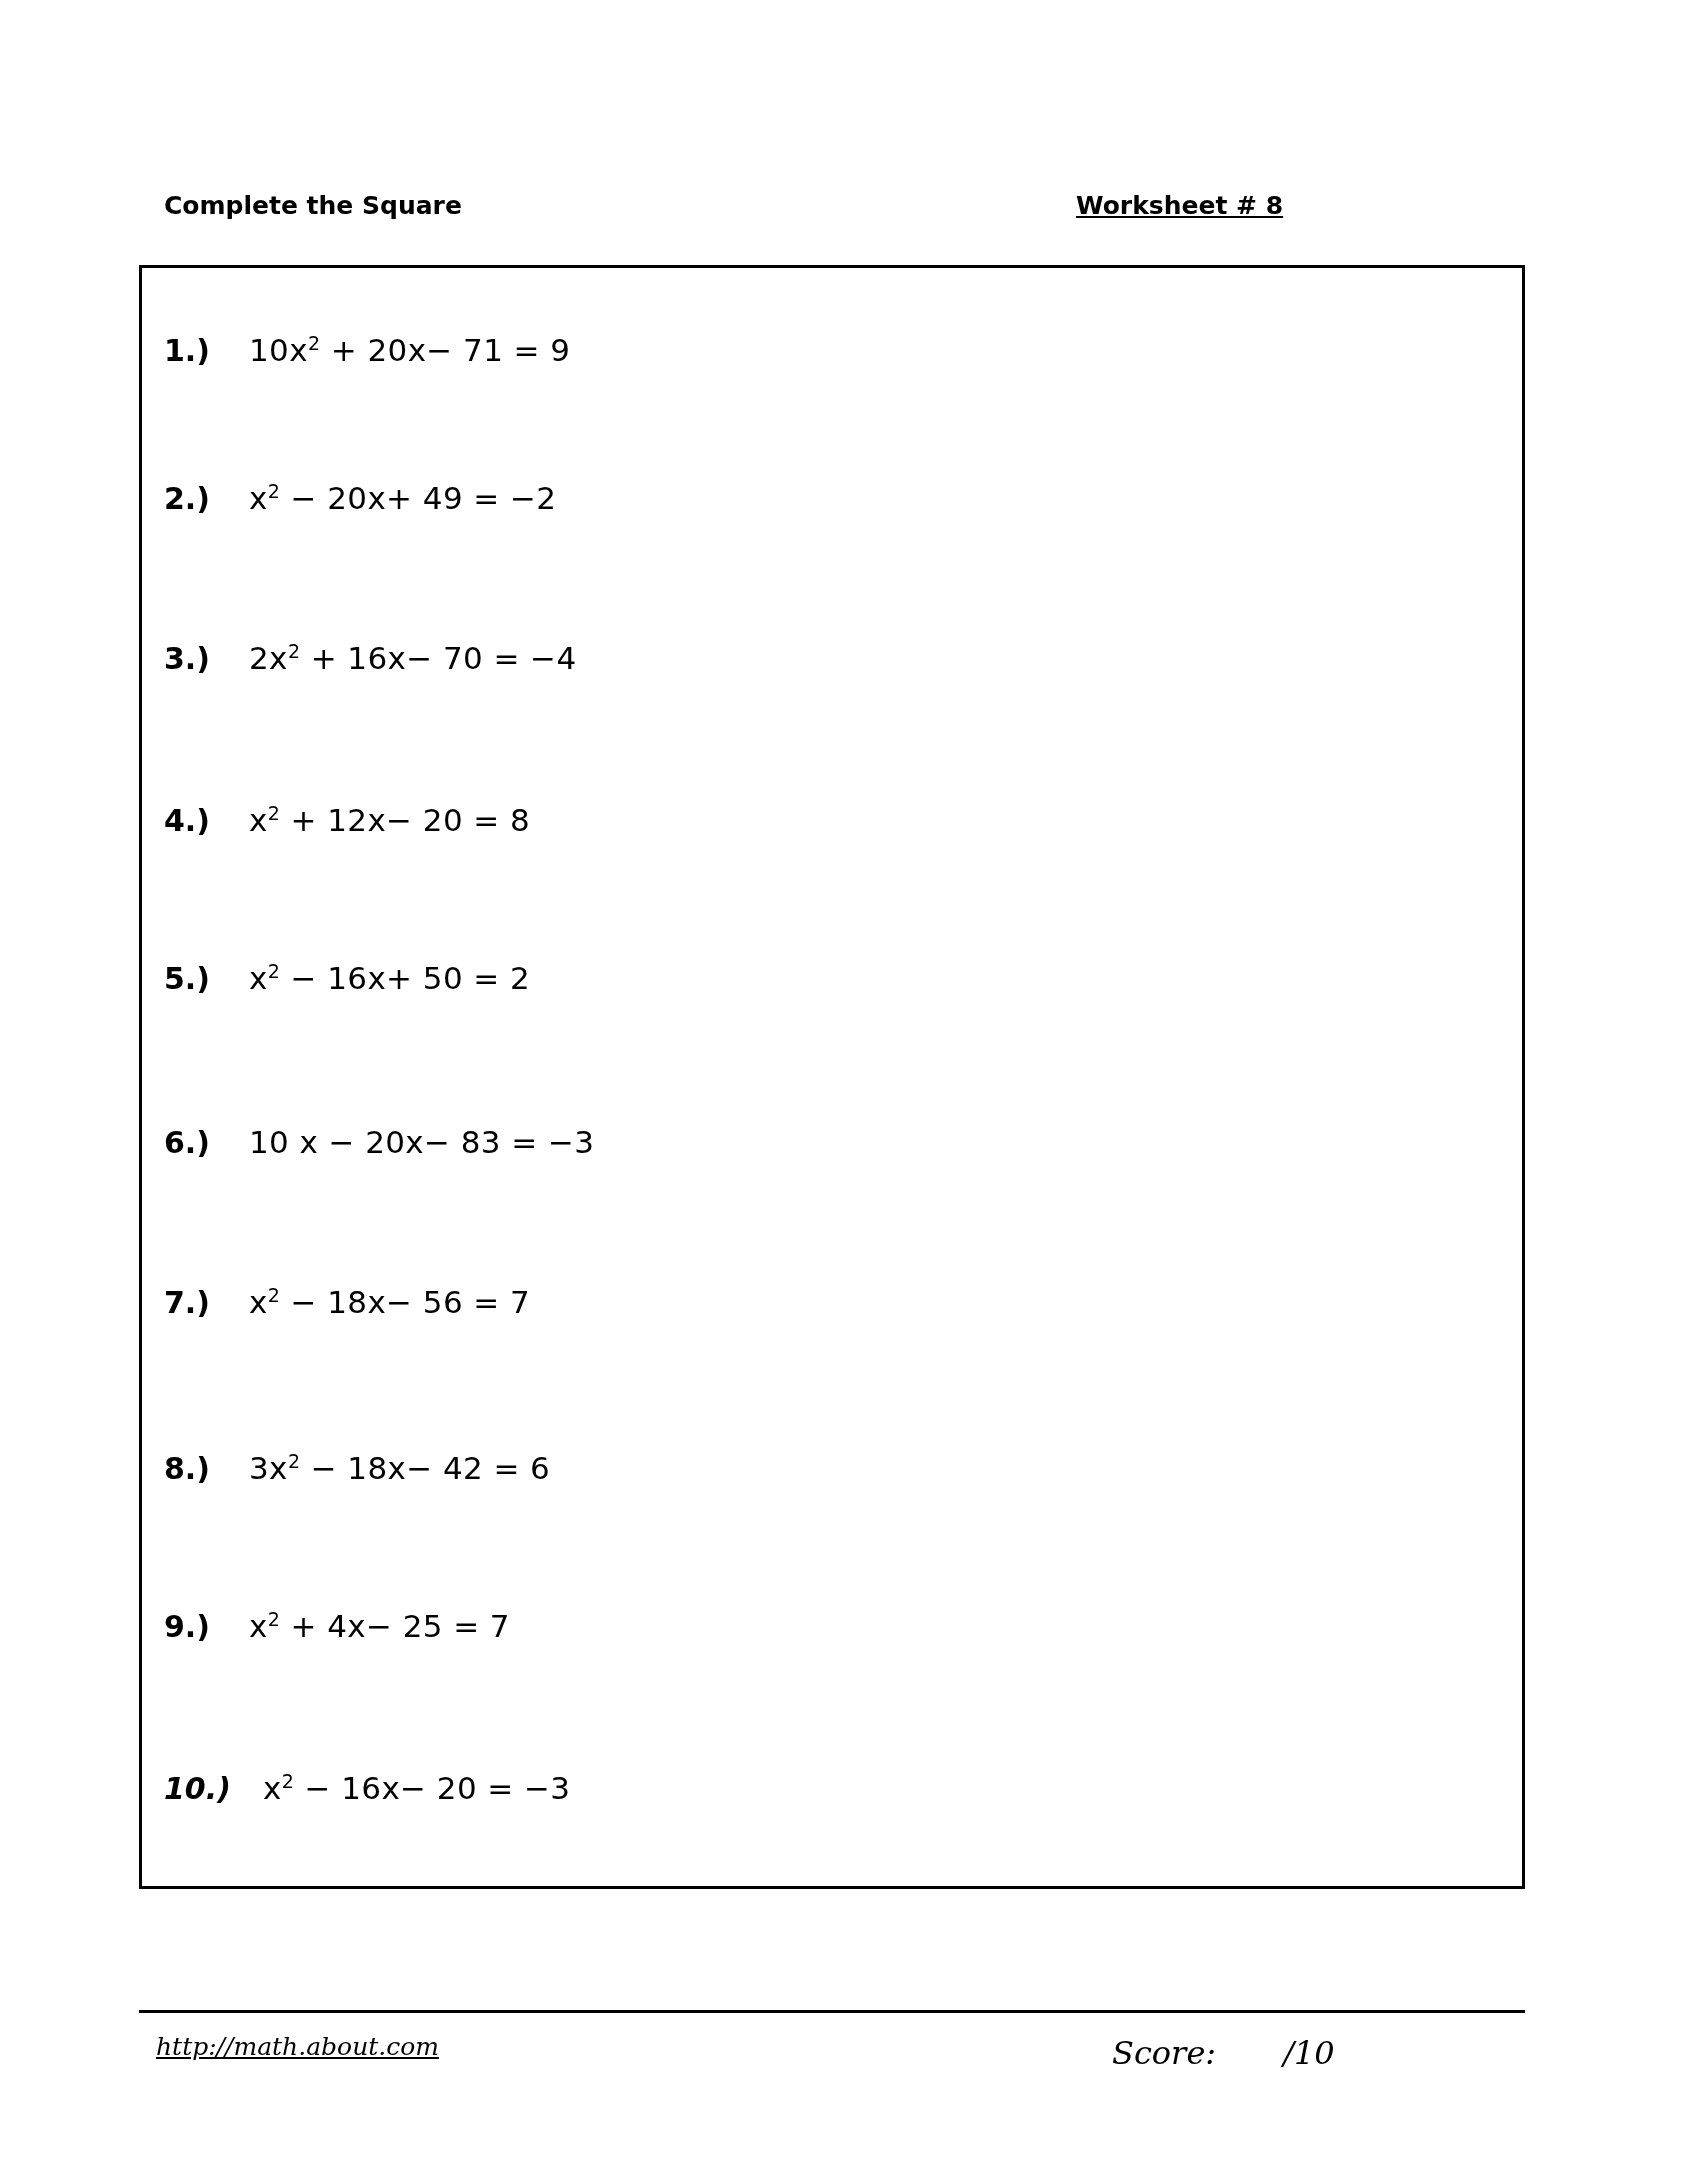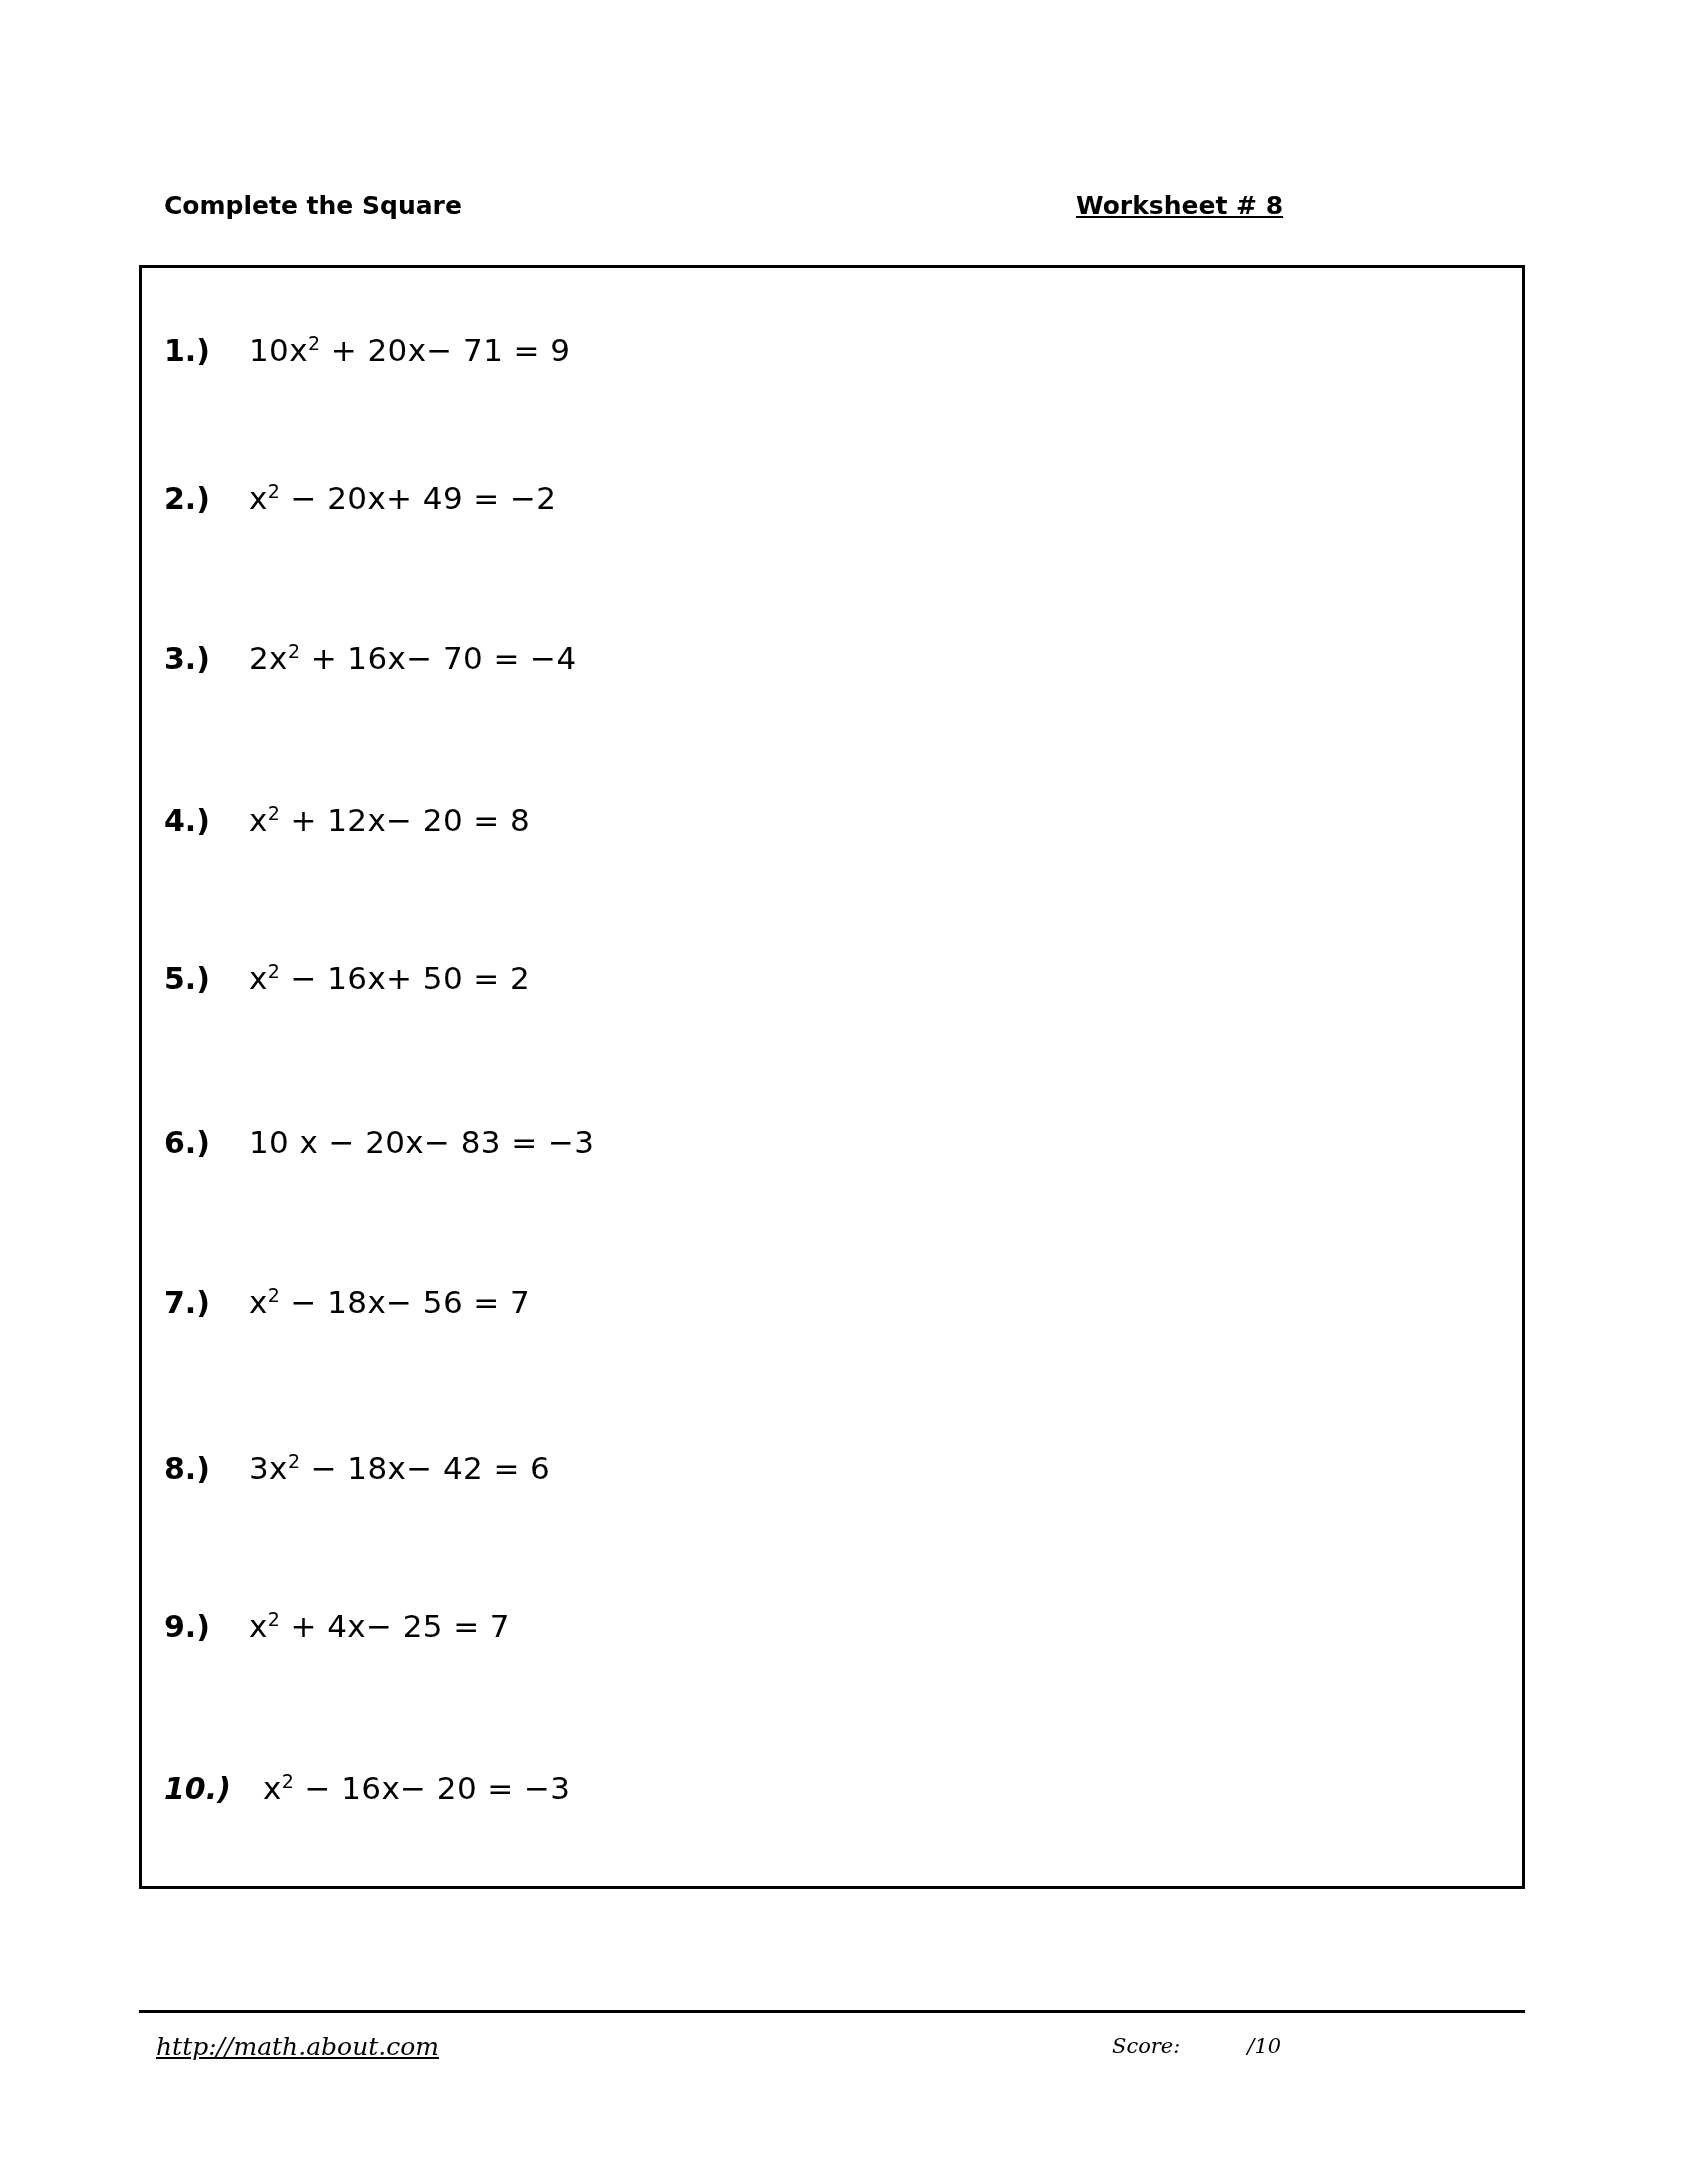--- a/index.html
+++ b/index.html
@@ -148,21 +148,21 @@
     color: #000000;
     text-decoration: underline;
     white-space: nowrap;
   }
   .footer-score {
     position: absolute;
     left: 1112px;
     top: 2034px;
     font-family: "DejaVu Serif", serif;
     font-style: italic;
-    font-size: 21px;
+    font-size: 32px;
     white-space: nowrap;
   }
   .footer-score .score-slash {
     margin-left: 67px;
   }
 </style>
 </head>
 <body>
 
 <div class="page">

